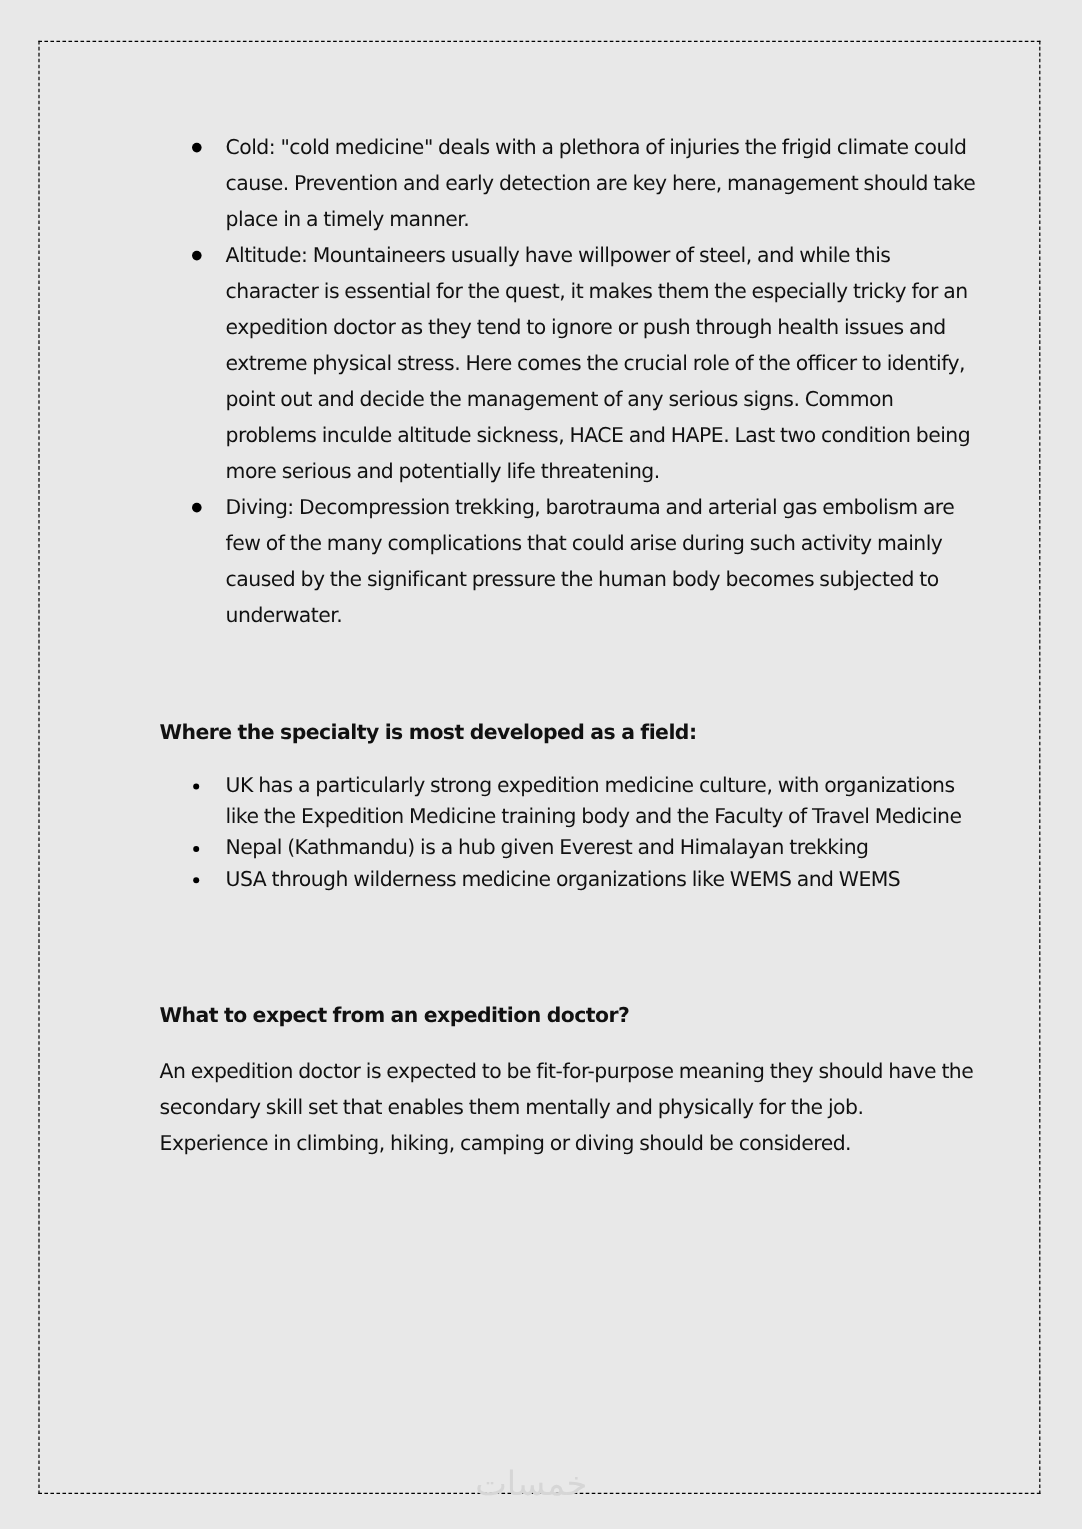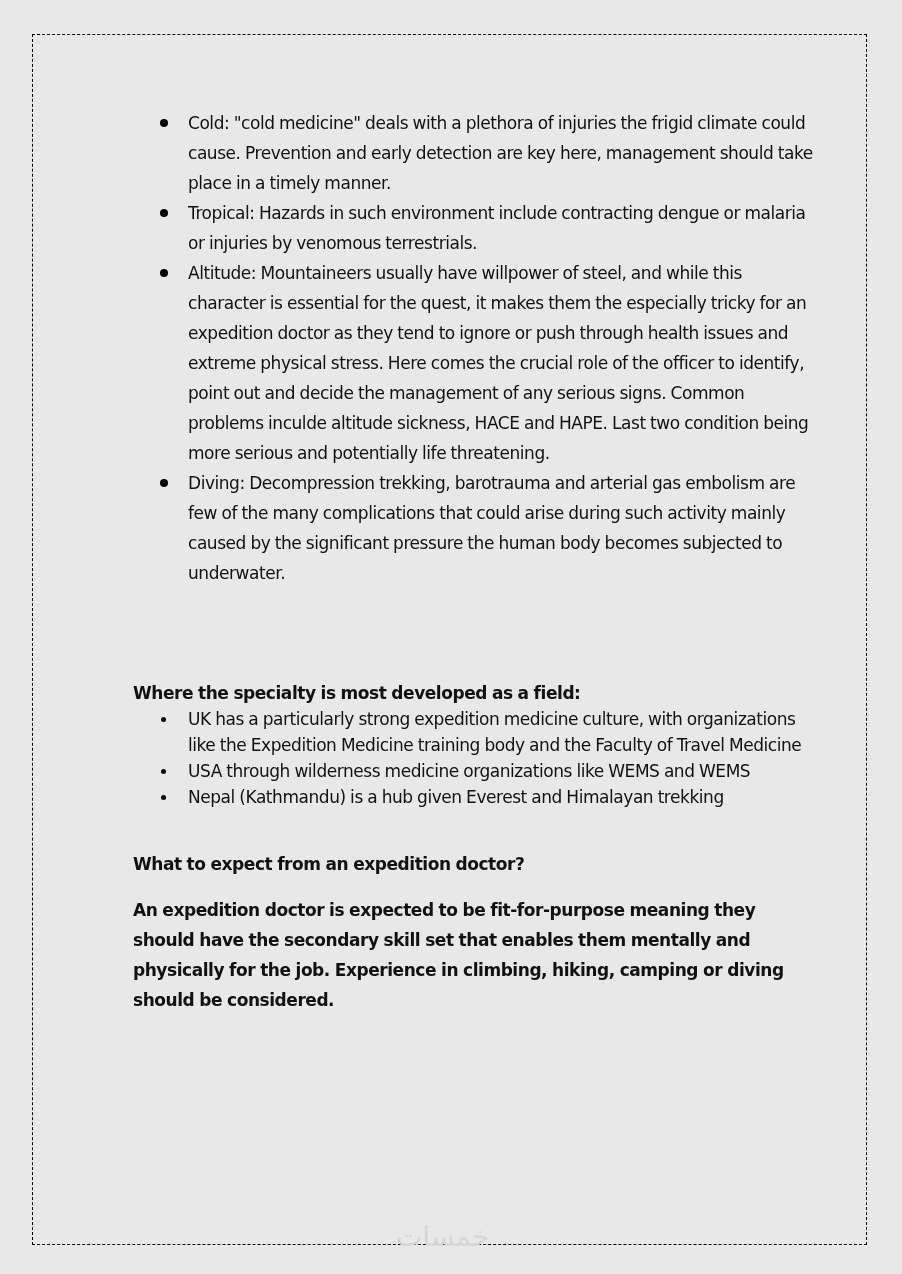--- a/index.html
+++ b/index.html
@@ -31,69 +31,67 @@
     position: relative;
     padding-left: 55px;
     line-height: 30px;
     margin: 0;
   }
   .list1 li .bullet {
     position: absolute; left: 27px; top: 11px;
     width: 8px; height: 8px; border-radius: 50%;
     background: #000;
   }
-  .list2 { }
+  .list2 { margin-top: 18px; }
   .list2 li {
     position: relative;
     padding-left: 55px;
     line-height: 26px;
   }
   .list2 li .bullet {
     position: absolute; left: 28px; top: 11px;
     width: 5px; height: 5px; border-radius: 50%;
     background: #000;
   }
   h3 {
     font-size: 17px; font-weight: bold; margin: 0;
     line-height: 26px;
     letter-spacing: -0.45px;
   }
-  .h-where { margin-top: 92px; }
-  .h-what { margin-top: 41px; }
+  .h-where { margin-top: 70px; }
+  .h-what { margin-top: 88px; }
   p.body {
     margin: 18px 0 0 0;
     line-height: 30px;
-    font-weight: bold;
   }
   p.tail { margin: 14px 0 0 0; line-height: 30px; }
   .watermark {
     position: absolute;
     left: 396px; top: 1220px;
     font-size: 28px; color: #d6d6d6;
     font-family: "DejaVu Sans", sans-serif;
     letter-spacing: 1px;
   }
 </style>
 </head>
 <body>
 
 <div class="page">
   <div class="content">
     <ul class="list1">
       <li><span class="bullet"></span><span>Cold: "cold medicine" deals with a plethora of injuries the frigid climate could cause. Prevention and early detection are key here, management should take place in a timely manner.</span></li>
-      <li><span class="bullet"></span><span>Tropical: Hazards in such environment include contracting dengue or malaria or injuries by venomous terrestrials.</span></li>
       <li><span class="bullet"></span><span>Altitude: Mountaineers usually have willpower of steel, and while this character is essential for the quest, it makes them the especially tricky for an expedition doctor as they tend to ignore or push through health issues and extreme physical stress. Here comes the crucial role of the officer to identify, point out and decide the management of any serious signs. Common problems inculde altitude sickness, HACE and HAPE. Last two condition being more serious and potentially life threatening.</span></li>
       <li><span class="bullet"></span><span>Diving: Decompression trekking, barotrauma and arterial gas embolism are few of the many  complications that could arise during such activity mainly caused by the significant pressure the human body becomes subjected to underwater.</span></li>
     </ul>
 
     <h3 class="h-where">Where the specialty is most developed as a field:</h3>
     <ul class="list2">
       <li><span class="bullet"></span><span>UK has a particularly strong expedition medicine culture, with organizations like the Expedition Medicine training body and the Faculty of Travel Medicine</span></li>
+      <li><span class="bullet"></span><span>Nepal (Kathmandu) is a hub given Everest and Himalayan trekking</span></li>
       <li><span class="bullet"></span><span>USA through wilderness medicine organizations like WEMS and WEMS</span></li>
-      <li><span class="bullet"></span><span>Nepal (Kathmandu) is a hub given Everest and Himalayan trekking</span></li>
     </ul>
 
     <h3 class="h-what">What to expect from an expedition doctor?</h3>
     <p class="body">An expedition doctor is expected to be fit-for-purpose meaning they should have the secondary skill set that enables them mentally and physically for the job. Experience in climbing, hiking, camping or diving should be considered.</p>
   </div>
 </div>
 
 <div class="watermark">خمسات</div>
 
 </body></html>

